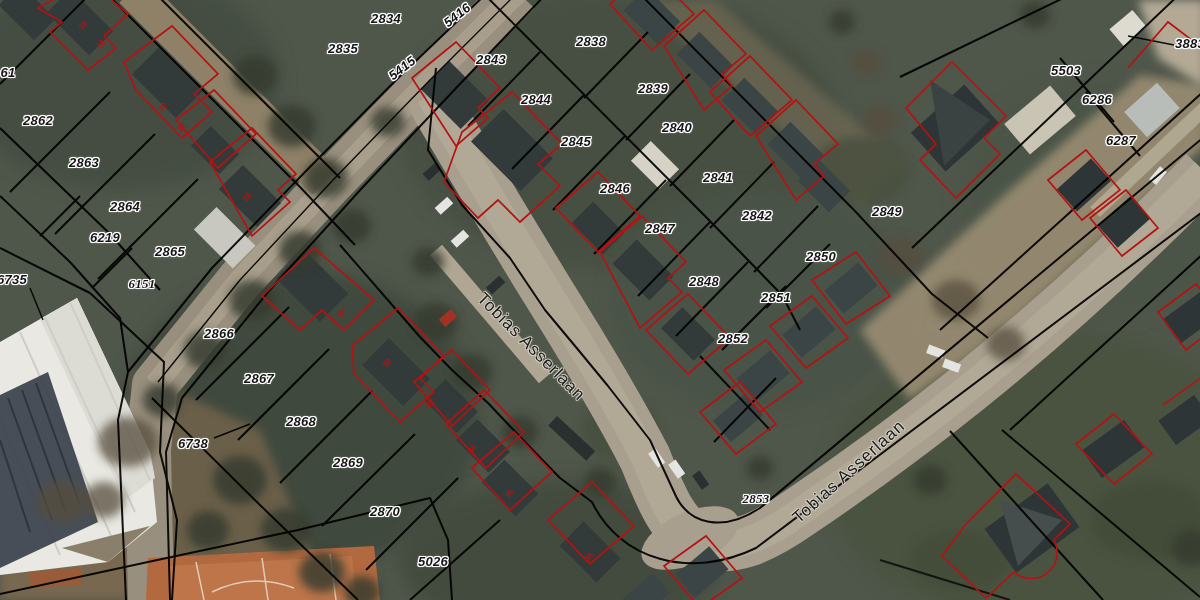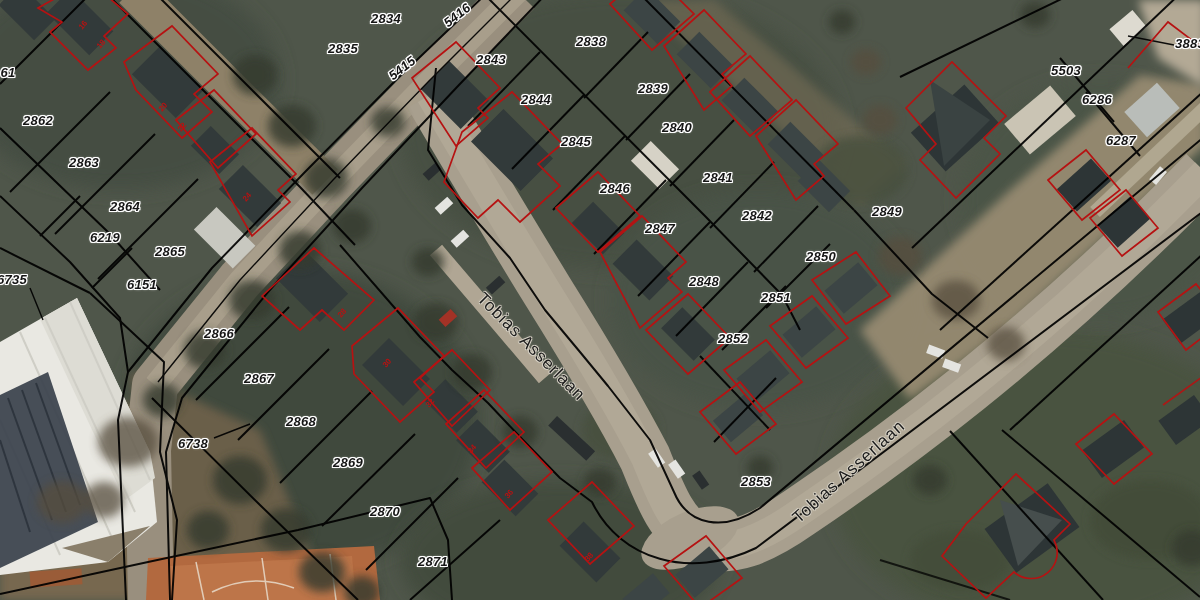--- a/index.html
+++ b/index.html
@@ -320,49 +320,49 @@
     </g>
   </svg>
 
   <div id="labels">
       <span class="plabel" style="left: 8px; top: 72px;">61</span>
       <span class="plabel" style="left: 38px; top: 120px;">2862</span>
       <span class="plabel" style="left: 84px; top: 162px;">2863</span>
       <span class="plabel" style="left: 125px; top: 206px;">2864</span>
       <span class="plabel" style="left: 95px; top: 237px; margin-left: 10px;">6219</span>
       <span class="plabel" style="left: 170px; top: 251px;">2865</span>
-      <span class="plabel" style="left: 142px; top: 284px;">6151</span>
+      <span class="plabel" style="left: 142px; top: 284px; font-family: Liberation Serif, serif;">6151</span>
       <span class="plabel" style="left: 12px; top: 279px;">6735</span>
       <span class="plabel" style="left: 219px; top: 333px; text-align: center;">2866</span>
       <span class="plabel" style="left: 259px; top: 378px;">2867</span>
       <span class="plabel" style="left: 301px; top: 421px;">2868</span>
       <span class="plabel" style="left: 193px; top: 443px;">6738</span>
       <span class="plabel" style="left: 348px; top: 462px;">2869</span>
       <span class="plabel" style="left: 385px; top: 511px;">2870</span>
-      <span class="plabel" style="left: 433px; top: 561px;">2871</span>
+      <span class="plabel" style="left: 433px; top: 561px;">5026</span>
       <span class="plabel" style="left: 386px; top: 18px; text-align: right;">2834</span>
       <span class="plabel" style="left: 343px; top: 48px;">2835</span>
       <span class="plabel" style="left: 457px; top: 15px; transform: translate(-50%, -50%) rotate(-38deg);">5416</span>
       <span class="plabel" style="left: 402px; top: 68px; transform: translate(-50%, -50%) rotate(-38deg);">5415</span>
       <span class="plabel" style="left: 491px; top: 59px;">2843</span>
       <span class="plabel" style="left: 591px; top: 41px;">2838</span>
       <span class="plabel" style="left: 536px; top: 99px;">2844</span>
       <span class="plabel" style="left: 633px; top: 88px; padding-left: 40px;">2839</span>
       <span class="plabel" style="left: 576px; top: 141px;">2845</span>
       <span class="plabel" style="left: 677px; top: 127px;">2840</span>
       <span class="plabel" style="left: 615px; top: 188px;">2846</span>
       <span class="plabel" style="left: 718px; top: 177px;">2841</span>
       <span class="plabel" style="left: 660px; top: 228px;">2847</span>
       <span class="plabel" style="left: 757px; top: 215px;">2842</span>
       <span class="plabel" style="left: 704px; top: 270px; margin-top: 11px;">2848</span>
       <span class="plabel" style="left: 887px; top: 211px;">2849</span>
       <span class="plabel" style="left: 821px; top: 256px;">2850</span>
       <span class="plabel" style="left: 776px; top: 297px;">2851</span>
       <span class="plabel" style="left: 733px; top: 338px;">2852</span>
-      <span class="plabel" style="left: 756px; top: 481px;">2853</span>
+      <span class="plabel" style="left: 756px; top: 499px; font-family: Liberation Serif, serif;">2853</span>
       <span class="plabel" style="left: 1066px; top: 70px;">5503</span>
       <span class="plabel" style="left: 1097px; top: 99px;">6286</span>
       <span class="plabel" style="left: 1121px; top: 140px;">6287</span>
       <span class="plabel" style="left: 1190px; top: 43px;">3883</span>
       <span class="slabel" style="left: 531px; top: 347px; transform: translate(-50%, -50%) rotate(45deg);">Tobias Asserlaan</span>
       <span class="slabel" style="left: 849px; top: 472px; transform: translate(-50%, -50%) rotate(-42deg);">Tobias Asserlaan</span>
       <span class="hlabel" style="left: 83px; top: 25px; transform: translate(-50%, -50%) rotate(-48deg);">16</span>
       <span class="hlabel" style="left: 101px; top: 44px; transform: translate(-50%, -50%) rotate(-48deg);">18</span>
       <span class="hlabel" style="left: 163px; top: 107px; transform: translate(-50%, -50%) rotate(-48deg);">20</span>
       <span class="hlabel" style="left: 182px; top: 127px; transform: translate(-50%, -50%) rotate(-48deg);">22</span>

